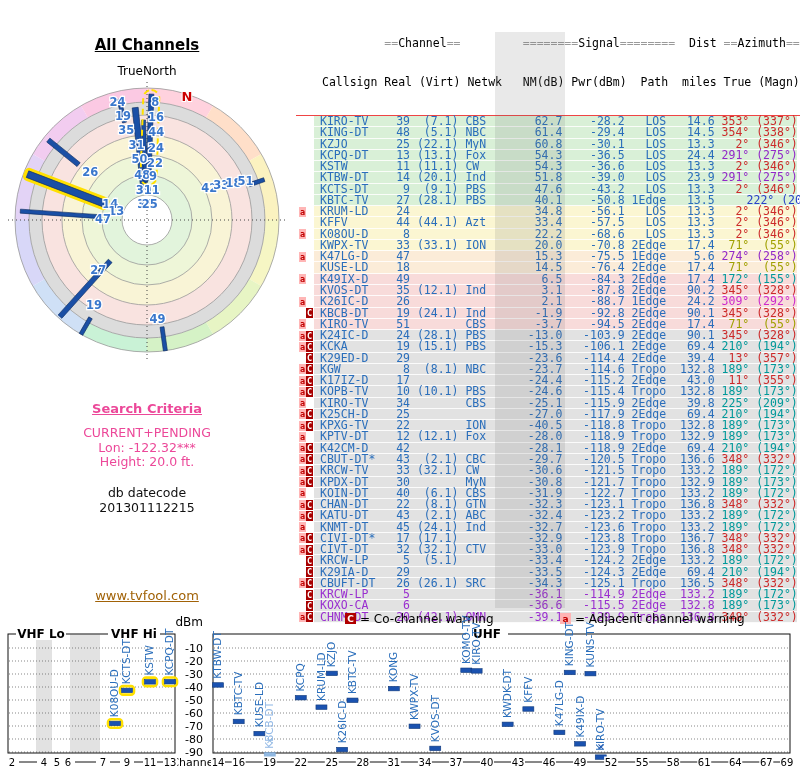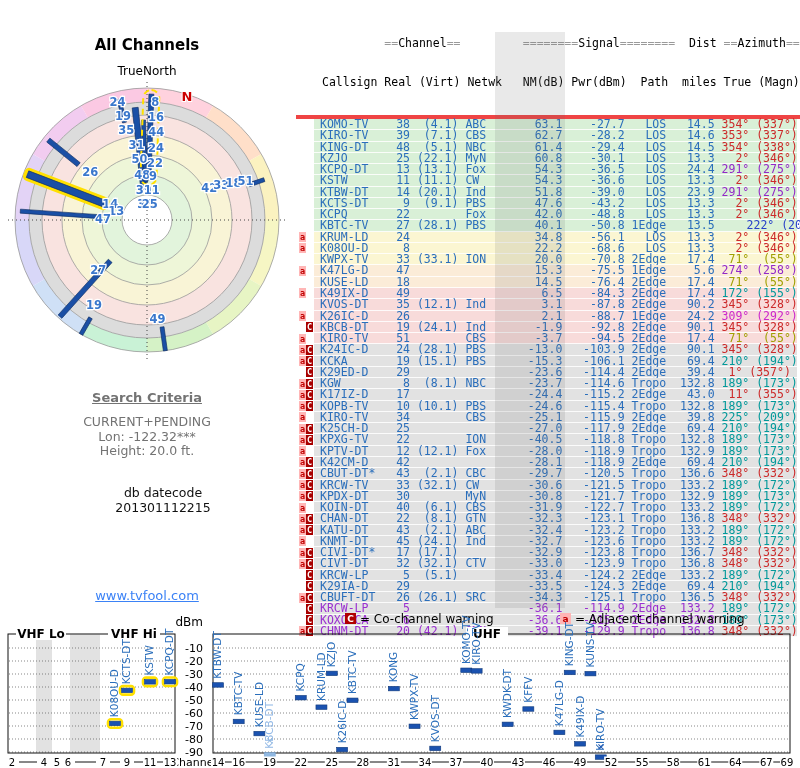--- a/index.html
+++ b/index.html
@@ -1,32 +1,32 @@
 <!DOCTYPE html>
 <html><head>
 <meta charset="utf-8">
 <style>
   html,body{margin:0;padding:0;background:#fff;}
   #app{position:relative;width:800px;height:768px;background:#fff;overflow:hidden;
        font-family:"DejaVu Sans",sans-serif;}
   .abs{position:absolute;}
   #radar-title{left:0;top:36px;width:294px;text-align:center;font-weight:bold;
-       font-size:15px;color:#000;}
+       font-size:15px;color:#000;text-decoration:underline;}
   #radar-svg{left:0;top:58px;}
-  #search-block{left:0;top:390px;width:294px;text-align:center;font-size:12.5px;
-       color:#737373;line-height:1.16;}
+  #search-block{left:0;top:401px;width:294px;text-align:center;font-size:12.5px;
+       color:#ec4899;line-height:1.16;}
   #search-heading{font-weight:bold;font-size:13px;text-decoration:underline;margin-bottom:10px;}
-  #dbcode-block{left:16px;top:486px;width:294px;text-align:center;font-size:12.5px;color:#111;line-height:1.16;}
+  #dbcode-block{left:0;top:486px;width:294px;text-align:center;font-size:12.5px;color:#111;line-height:1.16;}
   #site-link-wrap{left:0;top:588px;width:294px;text-align:center;font-size:13px;}
-  #site-link-wrap a{color:#3b82f6;}
+  #site-link-wrap a{color:#a16207;}
 
   
   #table{left:296px;top:10px;width:504px;font-family:"DejaVu Sans Mono",monospace;
        font-size:11.5px;color:#000;}
-  #thead{border-bottom:4px solid #ef4444;padding-left:26px;white-space:pre;}
+  #thead{border-bottom:1px solid #ef4444;padding-left:26px;white-space:pre;}
   .hline{height:10.5px;line-height:10.5px;}
   .eq{color:#9a9a9a;}
   #tbody{position:relative;}
   .trow{position:relative;margin-left:18px;width:483px;height:11.28px;line-height:11.1px;
        white-space:pre;padding-left:6px;box-sizing:border-box;
        border-bottom:1px solid rgba(255,255,255,.85);}
   .bg-g{background:#d9f0d7;} .bg-y{background:#fbf6d2;} .bg-o{background:#fbecd8;}
   .bg-r{background:#f8dbda;} .bg-gr{background:#e2e2e2;}
   .blue{color:#2a6ebb;} .purp{color:#9a2fd0;}
   .az-red{color:#cc2a2a;} .az-purple{color:#9228c8;text-align:center;} .az-blue{color:#2840c8;margin-left:25px;}
@@ -158,43 +158,42 @@
   <div class="abs" id="site-link-wrap">
     <a href="#">www.tvfool.com</a>
   </div>
 
   <div class="abs" id="table">
     <div id="thead">
       <div class="hline" id="h1">         <span class="eq">==</span>Channel<span class="eq">==</span>         <span class="eq">========</span>Signal<span class="eq">========</span>  Dist <span class="eq">==</span>Azimuth<span class="eq">==</span></div>
       <div class="hline" id="h2">Callsign Real (Virt) Netwk   NM(dB) Pwr(dBm)  Path  miles True (Magn)</div>
     </div>
     <div id="tbody">
-        <div class="trow bg-g"><span class="blue">KOMO-TV    38  (4.1) ABC       63.1    -27.7   LOS   14.5</span><span class="az-red"> 354° (337°)</span></div>
         <div class="trow bg-g"><span class="blue">KIRO-TV    39  (7.1) CBS       62.7    -28.2   LOS   14.6</span><span class="az-red"> 353° (337°)</span></div>
         <div class="trow bg-g"><span class="blue">KING-DT    48  (5.1) NBC       61.4    -29.4   LOS   14.5</span><span class="az-red"> 354° (338°)</span></div>
         <div class="trow bg-g"><span class="blue">KZJO       25 (22.1) MyN       60.8    -30.1   LOS   13.3</span><span class="az-red">   2° (346°)</span></div>
         <div class="trow bg-g"><span class="blue">KCPQ-DT    13 (13.1) Fox       54.3    -36.5   LOS   24.4</span><span class="az-purple"> 291° (275°)</span></div>
         <div class="trow bg-g"><span class="blue">KSTW       11 (11.1) CW        54.3    -36.6   LOS   13.3</span><span class="az-red">   2° (346°)</span></div>
         <div class="trow bg-g"><span class="blue">KTBW-DT    14 (20.1) Ind       51.8    -39.0   LOS   23.9</span><span class="az-purple"> 291° (275°)</span></div>
         <div class="trow bg-g"><span class="blue">KCTS-DT     9  (9.1) PBS       47.6    -43.2   LOS   13.3</span><span class="az-red">   2° (346°)</span></div>
-        <div class="trow bg-g"><span class="blue">KCPQ       22        Fox       42.0    -48.8   LOS   13.3</span><span class="az-red">   2° (346°)</span></div>
         <div class="trow bg-g"><span class="blue">KBTC-TV    27 (28.1) PBS       40.1    -50.8 1Edge   13.5</span><span class="az-blue"> 222° (206°)</span></div>
         <div class="trow bg-y"><i class="bdg ba">a</i><span class="blue">KRUM-LD    24                  34.8    -56.1   LOS   13.3</span><span class="az-red">   2° (346°)</span></div>
+        <div class="trow bg-y"><span class="blue">KFFV       44 (44.1) Azt       33.4    -57.5   LOS   13.3</span><span class="az-red">   2° (346°)</span></div>
         <div class="trow bg-y"><i class="bdg ba">a</i><span class="blue">K08OU-D     8                  22.2    -68.6   LOS   13.3</span><span class="az-red">   2° (346°)</span></div>
         <div class="trow bg-y"><span class="blue">KWPX-TV    33 (33.1) ION       20.0    -70.8 2Edge   17.4</span><span class="az-olive">  71°  (55°)</span></div>
         <div class="trow bg-o"><i class="bdg ba">a</i><span class="blue">K47LG-D    47                  15.3    -75.5 1Edge    5.6</span><span class="az-purple"> 274° (258°)</span></div>
         <div class="trow bg-o"><span class="blue">KUSE-LD    18                  14.5    -76.4 2Edge   17.4</span><span class="az-olive">  71°  (55°)</span></div>
         <div class="trow bg-r"><i class="bdg ba">a</i><span class="blue">K49IX-D    49                   6.5    -84.3 2Edge   17.4</span><span class="az-teal"> 172° (155°)</span></div>
         <div class="trow bg-r"><span class="blue">KVOS-DT    35 (12.1) Ind        3.1    -87.8 2Edge   90.2</span><span class="az-red"> 345° (328°)</span></div>
         <div class="trow bg-r"><i class="bdg ba">a</i><span class="blue">K26IC-D    26                   2.1    -88.7 1Edge   24.2</span><span class="az-magenta"> 309° (292°)</span></div>
         <div class="trow bg-r"><i class="bdg bC">C</i><span class="blue">KBCB-DT    19 (24.1) Ind       -1.9    -92.8 2Edge   90.1</span><span class="az-red"> 345° (328°)</span></div>
         <div class="trow bg-r"><i class="bdg ba">a</i><span class="blue">KIRO-TV    51        CBS       -3.7    -94.5 2Edge   17.4</span><span class="az-olive">  71°  (55°)</span></div>
         <div class="trow bg-gr"><i class="bdg ba">a</i><i class="bdg bC">C</i><span class="blue">K24IC-D    24 (28.1) PBS      -13.0   -103.9 2Edge   90.1</span><span class="az-red"> 345° (328°)</span></div>
         <div class="trow bg-gr"><i class="bdg ba">a</i><i class="bdg bC">C</i><span class="blue">KCKA       19 (15.1) PBS      -15.3   -106.1 2Edge   69.4</span><span class="az-teal"> 210° (194°)</span></div>
-        <div class="trow bg-gr"><i class="bdg bC">C</i><span class="blue">K29ED-D    29                 -23.6   -114.4 2Edge   39.4</span><span class="az-red">  1° (357°)</span></div>
+        <div class="trow bg-gr"><i class="bdg bC">C</i><span class="blue">K29ED-D    29                 -23.6   -114.4 2Edge   39.4</span><span class="az-red">  13° (357°)</span></div>
         <div class="trow bg-gr"><i class="bdg ba">a</i><i class="bdg bC">C</i><span class="blue">KGW         8  (8.1) NBC      -23.7   -114.6 Tropo  132.8</span><span class="az-teal"> 189° (173°)</span></div>
         <div class="trow bg-gr"><i class="bdg ba">a</i><i class="bdg bC">C</i><span class="blue">K17IZ-D    17                 -24.4   -115.2 2Edge   43.0</span><span class="az-red">  11° (355°)</span></div>
         <div class="trow bg-gr"><i class="bdg ba">a</i><i class="bdg bC">C</i><span class="blue">KOPB-TV    10 (10.1) PBS      -24.6   -115.4 Tropo  132.8</span><span class="az-teal"> 189° (173°)</span></div>
         <div class="trow bg-gr"><i class="bdg ba">a</i><span class="blue">KIRO-TV    34        CBS      -25.1   -115.9 2Edge   39.8</span><span class="az-teal"> 225° (209°)</span></div>
         <div class="trow bg-gr"><i class="bdg ba">a</i><i class="bdg bC">C</i><span class="blue">K25CH-D    25                 -27.0   -117.9 2Edge   69.4</span><span class="az-teal"> 210° (194°)</span></div>
         <div class="trow bg-gr"><i class="bdg ba">a</i><i class="bdg bC">C</i><span class="blue">KPXG-TV    22        ION      -40.5   -118.8 Tropo  132.8</span><span class="az-teal"> 189° (173°)</span></div>
         <div class="trow bg-gr"><i class="bdg ba">a</i><span class="blue">KPTV-DT    12 (12.1) Fox      -28.0   -118.9 Tropo  132.9</span><span class="az-teal"> 189° (173°)</span></div>
         <div class="trow bg-gr"><i class="bdg ba">a</i><i class="bdg bC">C</i><span class="blue">K42CM-D    42                 -28.1   -118.9 2Edge   69.4</span><span class="az-teal"> 210° (194°)</span></div>
         <div class="trow bg-gr"><i class="bdg ba">a</i><i class="bdg bC">C</i><span class="blue">CBUT-DT*   43  (2.1) CBC      -29.7   -120.5 Tropo  136.6</span><span class="az-red"> 348° (332°)</span></div>
         <div class="trow bg-gr"><i class="bdg ba">a</i><i class="bdg bC">C</i><span class="blue">KRCW-TV    33 (32.1) CW       -30.6   -121.5 Tropo  133.2</span><span class="az-teal"> 189° (172°)</span></div>

